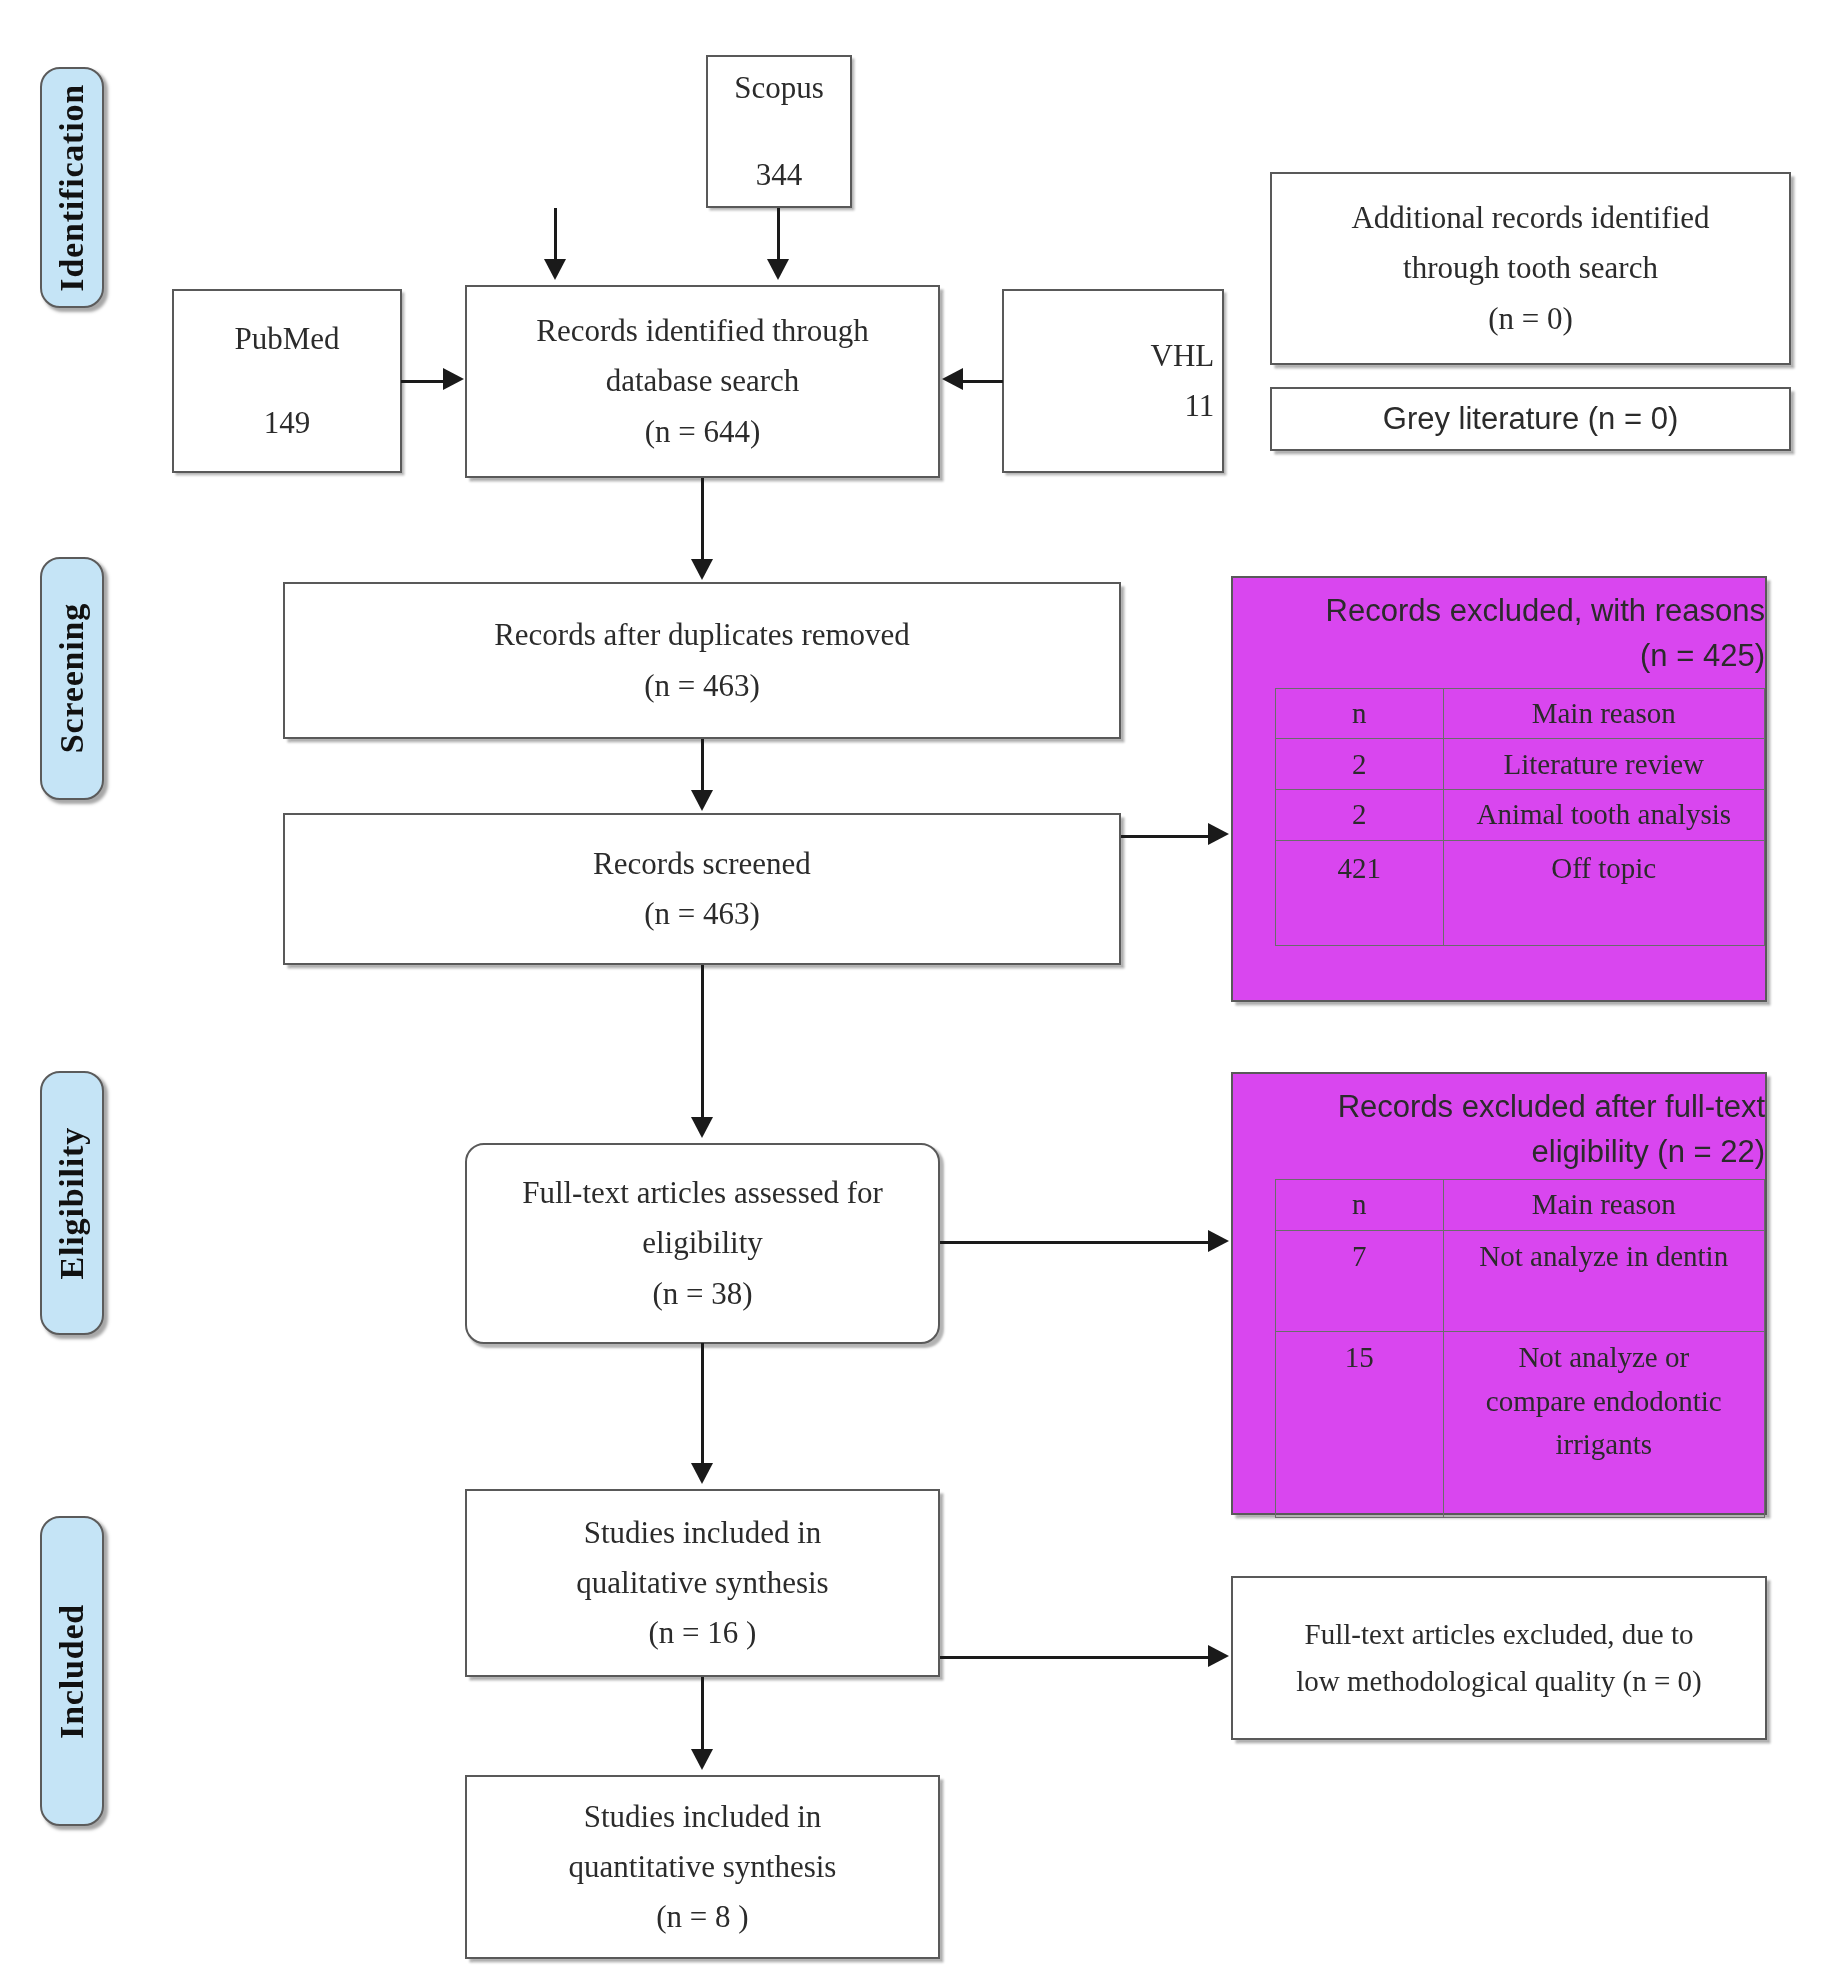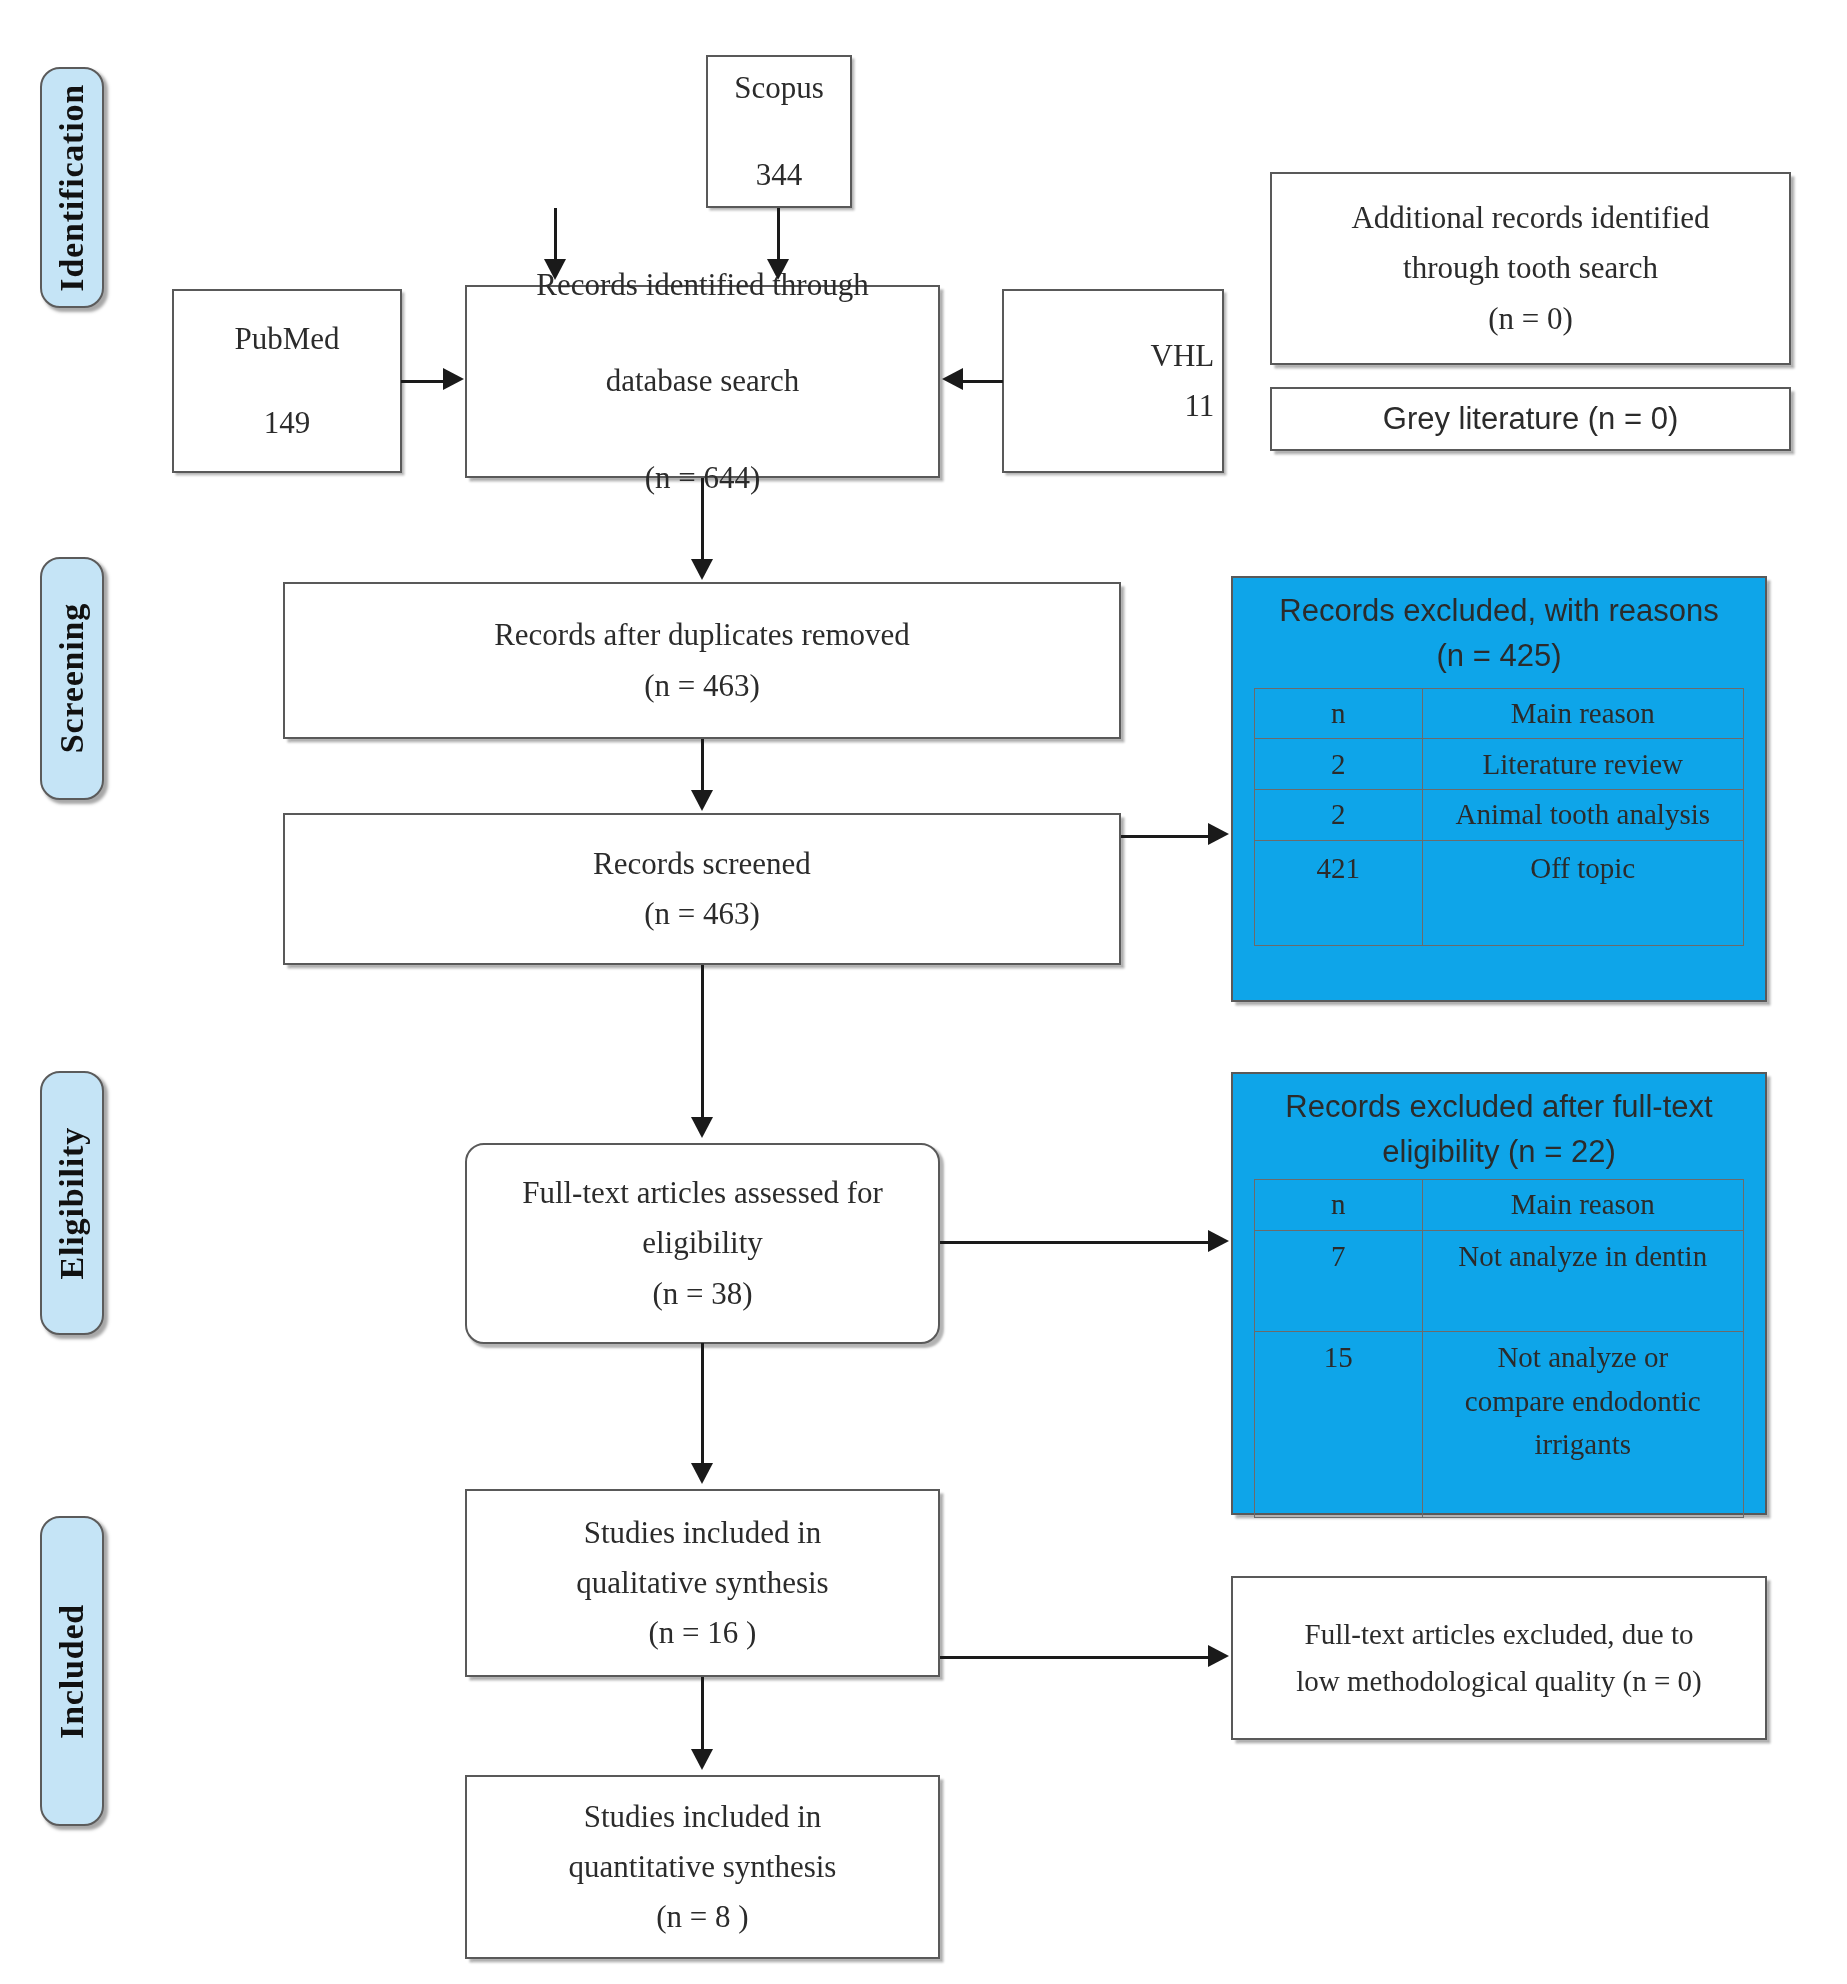--- a/index.html
+++ b/index.html
@@ -58,27 +58,27 @@
     font-size: 31px;
     line-height: 1.62;
     color: #2b2b2b;
     white-space: nowrap;
   }
   .fbox.thin { box-shadow: 3.1px 3.1px 2.3px rgba(0,0,0,0.28); }
 
   
   .panel {
     position: absolute;
-    background: #0ea5e9;
+    background: #d946ef;
     border: 2.3px solid #595959;
     box-shadow: 3.8px 3.8px 2.3px rgba(0,0,0,0.30);
     box-sizing: border-box;
     display: flex;
     flex-direction: column;
-    align-items: center;
+    align-items: flex-end;
     padding-top: 10.7px;
   }
   .panel .phead {
     font-family: "Liberation Sans", "DejaVu Sans", sans-serif;
     font-size: 31px;
     line-height: 1.45;
     color: #2b2b2b;
     text-align: center;
     white-space: nowrap;
   }
@@ -157,21 +157,21 @@
   <div class="fbox thin" style="left:172px; top:289px; width:230px; height:184px;">
     <span class="ln">PubMed</span>
     <span class="ln" style="margin-top:34px;">149</span>
   </div>
 
   <div class="fbox thin" style="left:1002px; top:289px; width:222px; height:184px;align-items:flex-end;">
     <span class="ln">VHL</span>
     <span class="ln" style="">11</span>
   </div>
 
-  <div class="fbox" style="left:465px; top:285px; width:475px; height:193px;gap:46px;">
+  <div class="fbox" style="left:465px; top:285px; width:475px; height:193px;">
     <span class="ln">Records identified through</span>
     <span class="ln">database search</span>
     <span class="ln">(n = 644)</span>
   </div>
 
   <div class="fbox" style="left:1270px; top:172px; width:521px; height:193px;">
     <span class="ln">Additional records identified</span>
     <span class="ln">through tooth search</span>
     <span class="ln">(n = 0)</span>
   </div>

